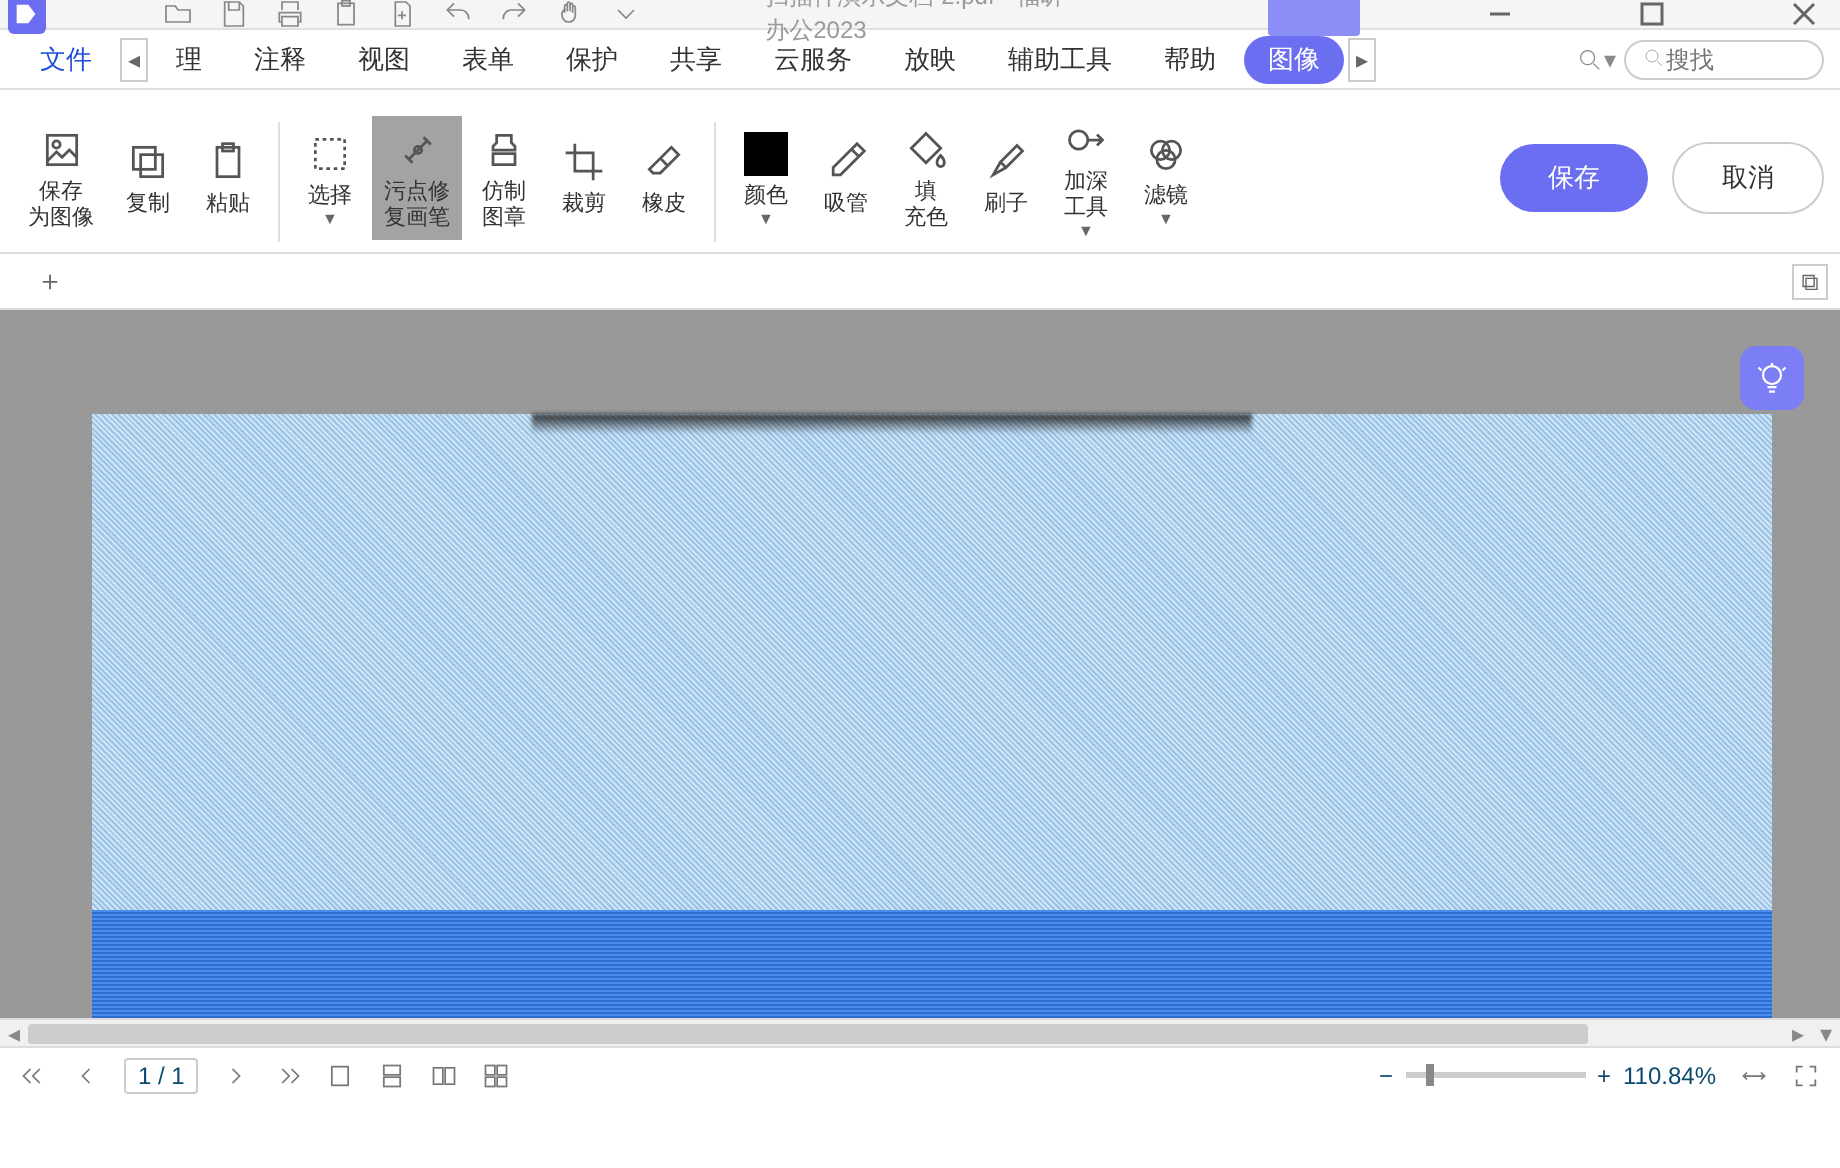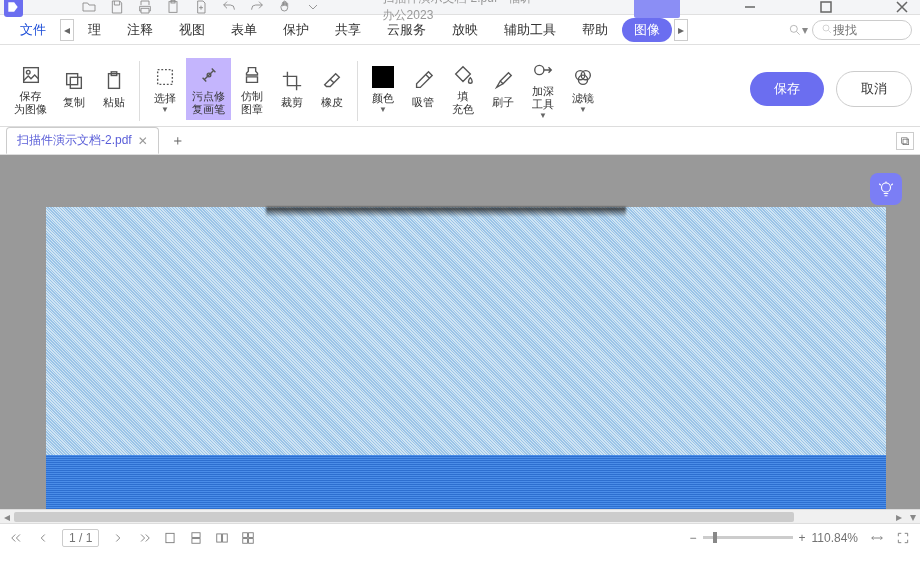--- a/index.html
+++ b/index.html
@@ -25,21 +25,21 @@
 .menu-item.active { background: #6b6ef0; color: #fff; border-radius: 12px; padding: 3px 12px; }
 .nav-arrow { width: 14px; display: flex; align-items: center; justify-content: center; color: #666; cursor: pointer; border: 1px solid #ccc; height: 22px; }
 .search-wrap { margin-left: auto; display: flex; align-items: center; gap: 4px; }
 .search-drop { width: 20px; height: 20px; display: flex; align-items: center; justify-content: center; color: #888; }
 .search-box { display: flex; align-items: flex-start; border: 1px solid #ccc; border-radius: 12px; padding: 2px 8px; width: 100px; }
 .search-box input { border: none; outline: none; width: 60px; font-size: 12px; color: #999; }
 
 
 .ribbon { height: 82px; display: flex; align-items: center; padding: 6px 8px 0; border-bottom: 1px solid #ddd; gap: 2px; }
 .tool { display: flex; flex-direction: column; align-items: center; padding: 4px 6px; cursor: pointer; min-width: 38px; }
-.tool.sel { background: #c4b5fd; }
+.tool.sel { background: #a3a3a3; }
 .tool-icon { width: 26px; height: 26px; display: flex; align-items: center; justify-content: center; margin-bottom: 2px; }
 .tool-icon svg { width: 22px; height: 22px; stroke: #555; fill: none; stroke-width: 1.5; }
 .tool-label { font-size: 11px; text-align: center; line-height: 13px; white-space: pre-line; }
 .tool .arrow-down { font-size: 8px; color: #666; }
 .sep { width: 1px; height: 60px; background: #ddd; margin: 4px 4px 0; }
 .color-sw { width: 22px; height: 22px; background: #000; }
 .ribbon-spacer { flex: 1; }
 .big-btn { padding: 8px 24px; border-radius: 18px; font-size: 13px; cursor: pointer; align-self: center; }
 .save-btn { background: #6b6ef0; color: #fff; margin-right: 10px; }
 .cancel-btn { border: 1px solid #ccc; color: #333; }
@@ -59,21 +59,21 @@
 .scan-dark { position: absolute; top: 0; left: 220px; width: 360px; height: 10px; background: linear-gradient(#2a2a2a, transparent); filter: blur(1px); }
 .scan-band { position: absolute; top: 248px; left: 0; right: 0; height: 68px; background: repeating-linear-gradient(0deg, #2d6fd0 0 1px, #4a8de8 1px 2px); }
 .help-bulb { position: absolute; right: 18px; top: 18px; width: 32px; height: 32px; background: #7b7ef5; border-radius: 8px; display: flex; align-items: center; justify-content: center; }
 .help-bulb svg { width: 18px; height: 18px; stroke: #fff; fill: none; stroke-width: 1.5; }
 .hscroll { position: absolute; bottom: 0; left: 0; right: 14px; height: 14px; background: #f0f0f0; border-top: 1px solid #ddd; display: flex; align-items: center; }
 .hscroll .thumb { position: absolute; left: 14px; width: 780px; height: 10px; background: #ccc; border-radius: 2px; top: 2px; }
 .hscroll .arr { width: 14px; text-align: center; color: #888; }
 .vscroll-arr { position: absolute; bottom: 0; right: 0; width: 14px; height: 14px; background: #f0f0f0; color: #888; display:flex; align-items:center; justify-content:center; border-top:1px solid #ddd; }
 
 
-.status { height: 28px; display: flex; align-items: center; padding: 0 10px; gap: 12px; border-top: 1px solid #ddd; font-size: 12px; color: #737373; }
+.status { height: 28px; display: flex; align-items: center; padding: 0 10px; gap: 12px; border-top: 1px solid #ddd; font-size: 12px; color: #0c4a6e; }
 .st-btn { cursor: pointer; display: flex; align-items: center; }
 .st-btn svg { width: 14px; height: 14px; stroke: #777; fill: none; stroke-width: 1.5; }
 .page-info { border: 1px solid #ccc; padding: 1px 6px; border-radius: 2px; }
 .st-spacer { flex: 1; }
 .zoom-slider { display:flex; align-items:center; gap:6px; }
 .slider-track { width: 90px; height: 3px; background: #ccc; position: relative; }
 .slider-thumb { position: absolute; left: 10px; top: -4px; width: 4px; height: 11px; background: #888; }
 </style>
 </head>
 <body>
@@ -311,24 +311,20 @@
       </div>
       <div class="tool-label">滤镜</div>
       <span class="arrow-down">▼</span>
     </div>
   <div class="ribbon-spacer"></div>
   <div class="big-btn save-btn">保存</div>
   <div class="big-btn cancel-btn">取消</div>
 </div>
 
 <div class="tabbar">
-  <div class="tab active">
-      <span>扫描件演示文档-2.pdf</span>
-      <span class="tab-close">✕</span>
-    </div>
   <div class="tab-add">＋</div>
   <div class="tab-end">⧉</div>
 </div>
 
 <div class="doc-area">
   <div class="page">
     <div class="scan-top"></div>
     <div class="scan-dark"></div>
     <div class="scan-band"></div>
   </div>

